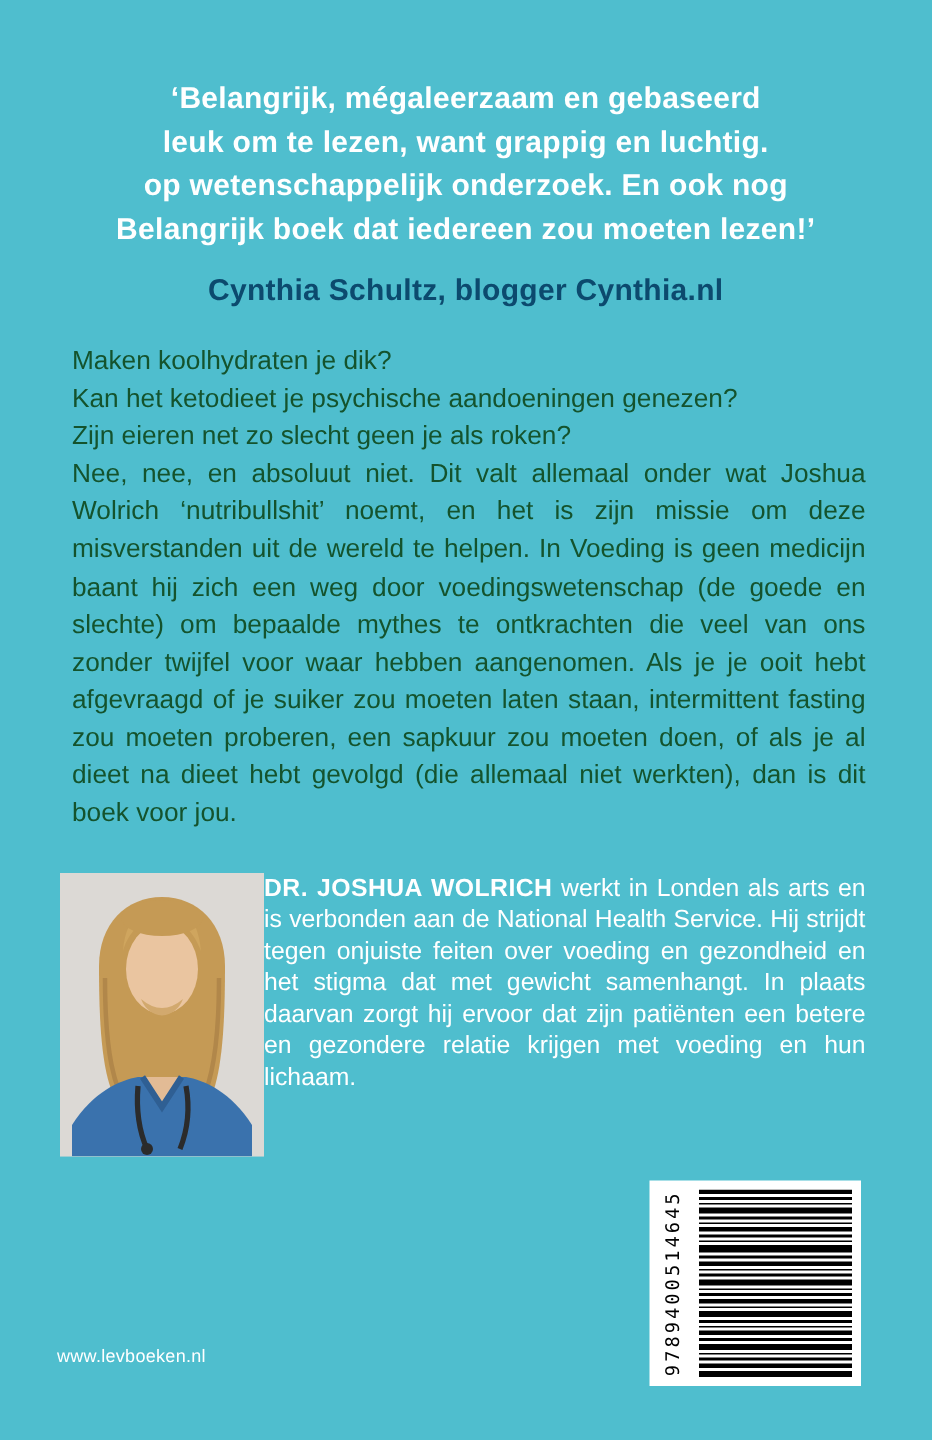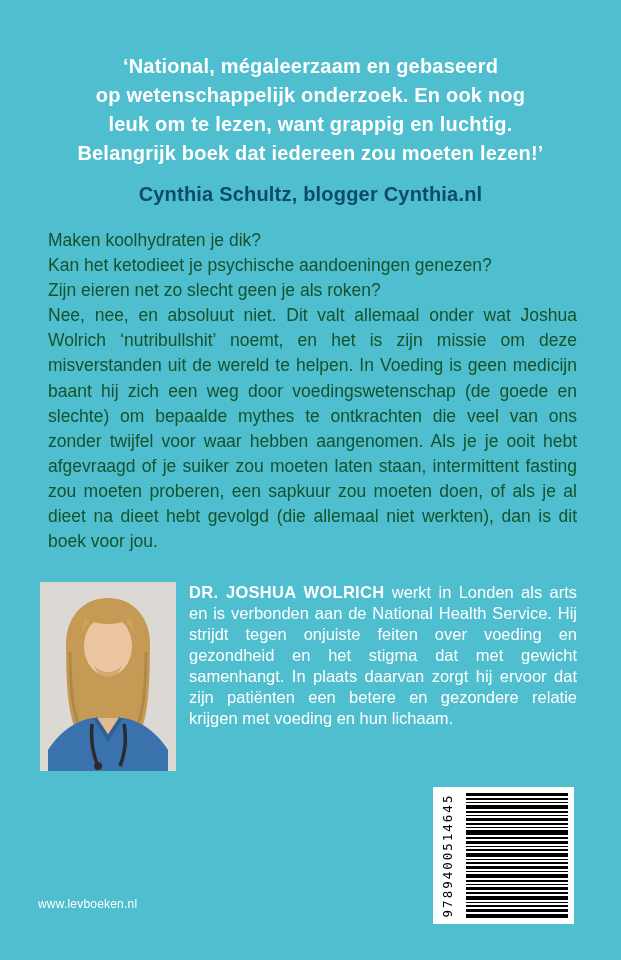--- a/index.html
+++ b/index.html
@@ -33,21 +33,21 @@
 
   
   .author-section{
     position:absolute;top:582px;left:40px;right:44px;
     display:flex;align-items:flex-start;
   }
   .author-photo{
     flex:0 0 136px;width:136px;height:189px;background:#dcd9d5;overflow:hidden;
   }
   .author-bio{
-    margin-left:13px;color:#FFFFFF;font-size:16.5px;line-height:21px;
+    margin-left:0;color:#FFFFFF;font-size:16.5px;line-height:21px;
     text-align:justify;
   }
   .author-name{font-weight:bold;letter-spacing:.3px;}
 
   
   .site-url{
     position:absolute;left:38px;top:897px;color:#FFFFFF;
     font-size:12px;letter-spacing:.2px;
   }
 
@@ -66,23 +66,23 @@
     font-size:12.5px;letter-spacing:2px;color:#000;
   }
   .bars{position:absolute;right:6px;top:6px;width:102px;height:125px;}
 </style>
 </head>
 <body>
 
 <div class="page">
 
   <div class="quote-block">
-    <div>‘National, mégaleerzaam en gebaseerd</div>
+    <div>‘Belangrijk, mégaleerzaam en gebaseerd</div>
+    <div>leuk om te lezen, want grappig en luchtig.</div>
     <div>op wetenschappelijk onderzoek. En ook nog</div>
-    <div>leuk om te lezen, want grappig en luchtig.</div>
     <div>Belangrijk boek dat iedereen zou moeten lezen!’</div>
     <div class="quote-attribution">Cynthia Schultz, blogger Cynthia.nl</div>
   </div>
 
   <div class="body-block">
     <div class="body-questions">
       <div>Maken koolhydraten je dik?</div>
       <div>Kan het ketodieet je psychische aandoeningen genezen?</div>
       <div>Zijn eieren net zo slecht geen je als roken?</div>
     </div>

